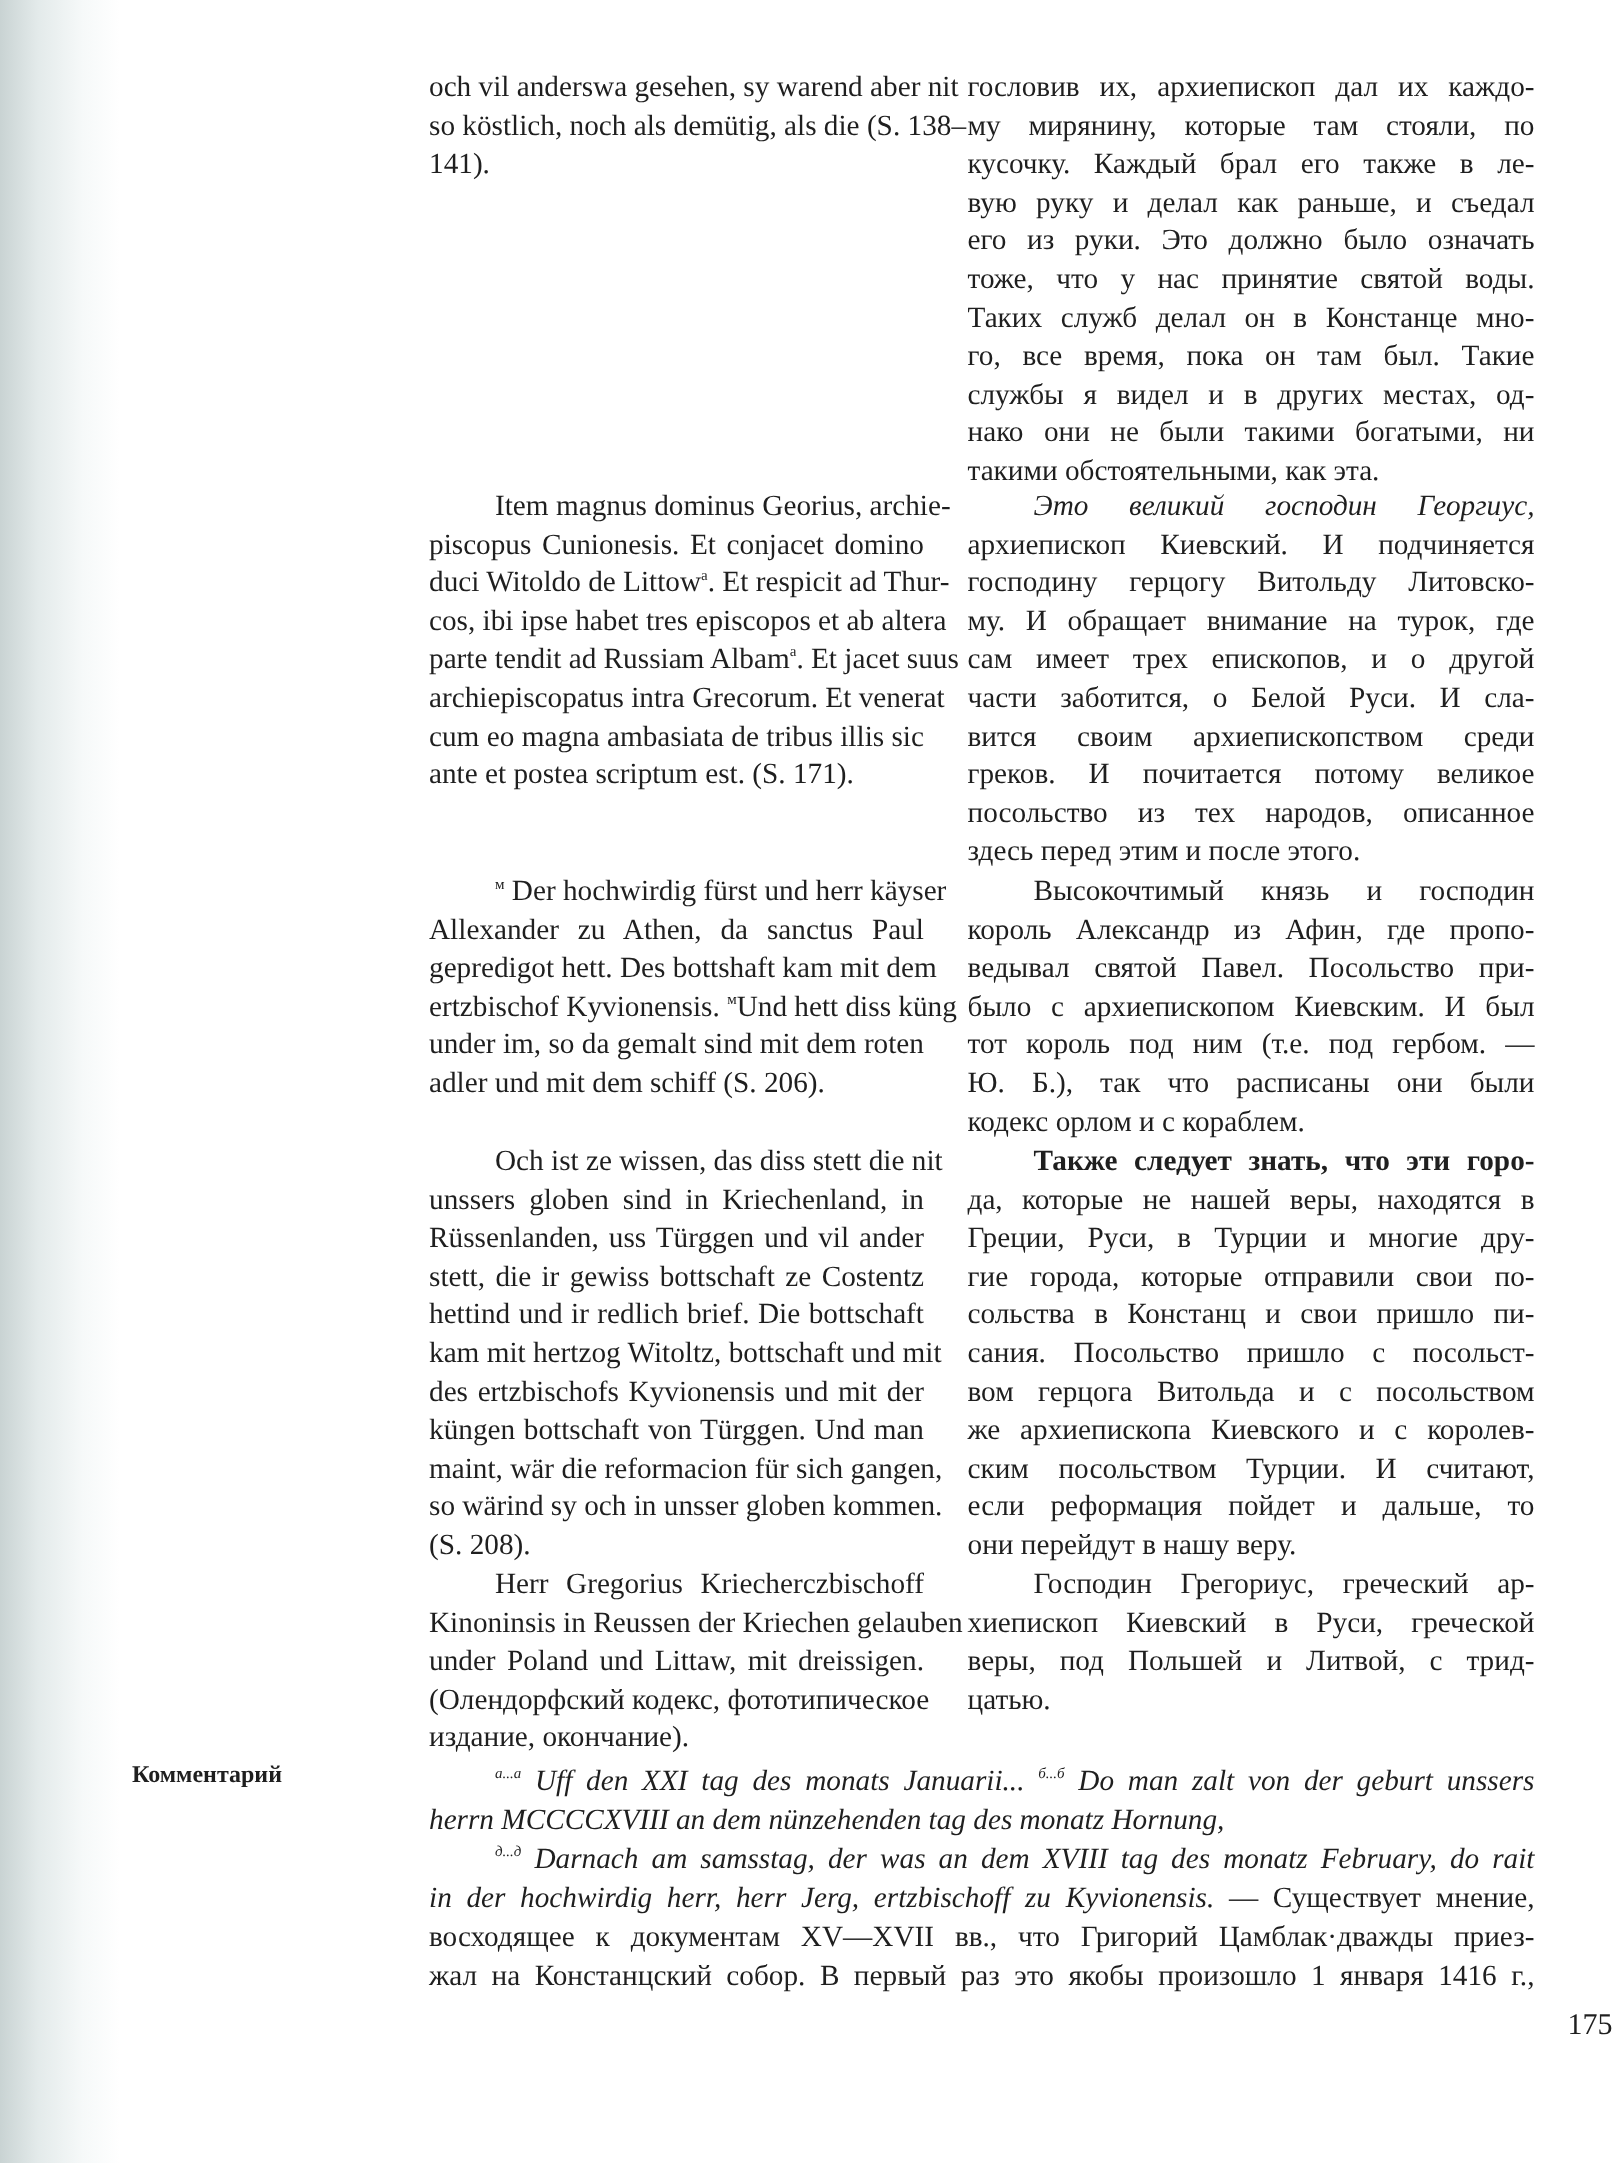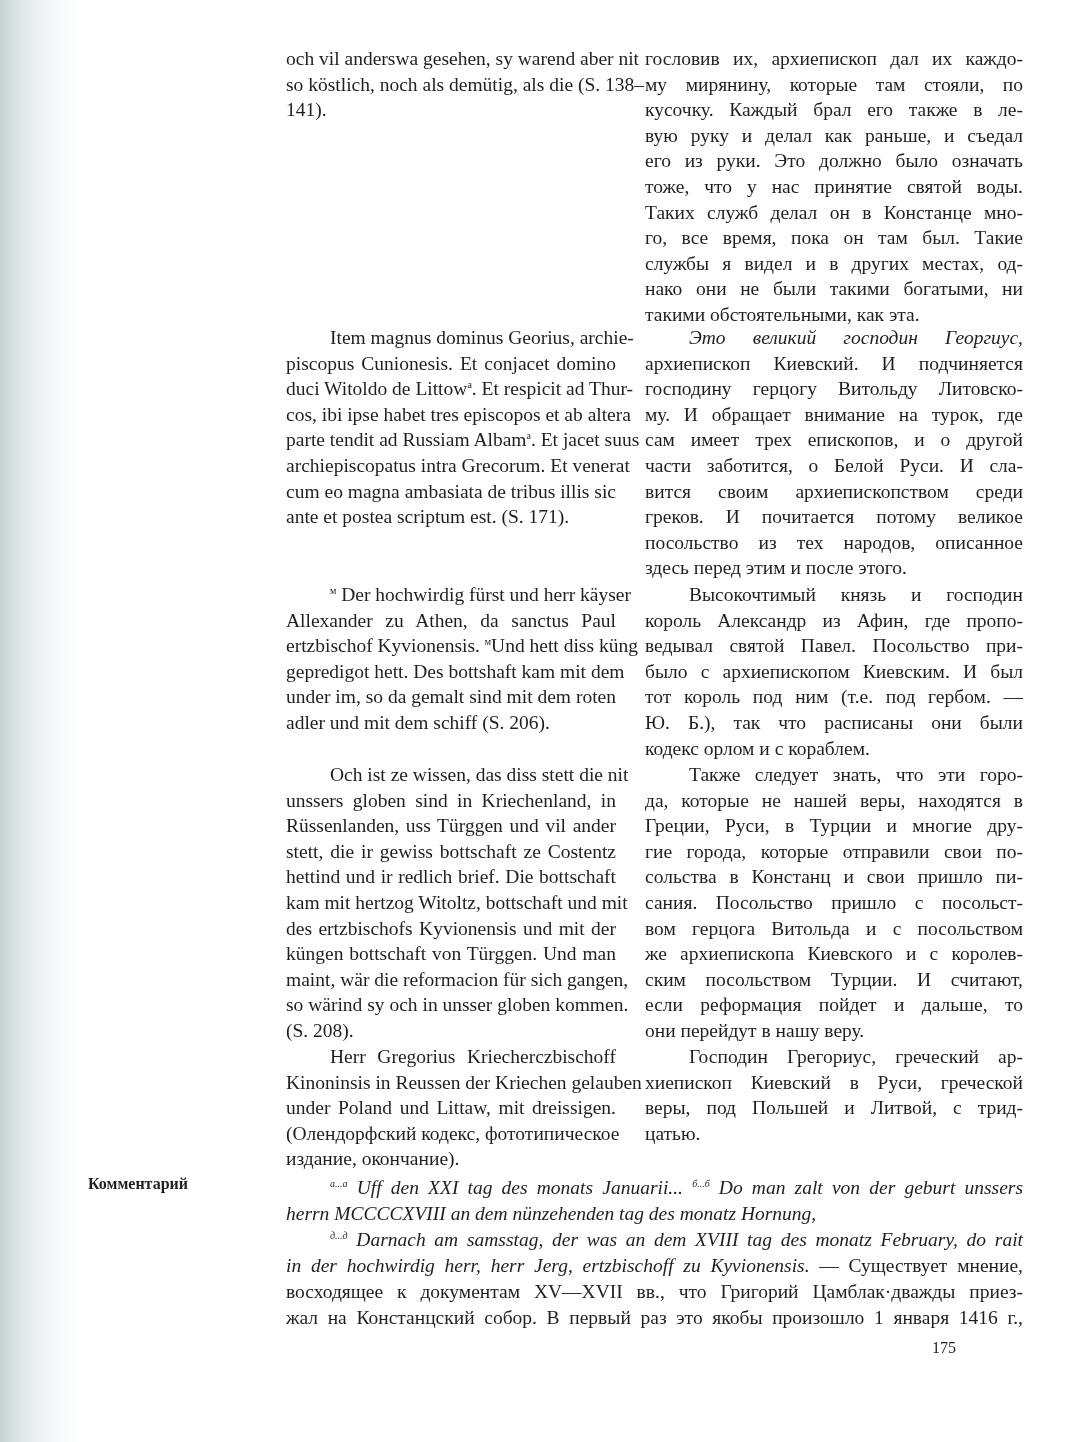--- a/index.html
+++ b/index.html
@@ -12,21 +12,21 @@
   .col { position:absolute; font-size:19.5px; line-height:25.6px; text-align:justify; }
   .col-left { left:286px; width:330px; }
   .col-right { left:645px; width:378px; }
   .line { display:block; text-align:justify; text-align-last:justify; white-space:nowrap; }
   .line.end { text-align-last:left; }
   sup.fn { font-size:10px; vertical-align:super; line-height:0; }
   .comment-label { position:absolute; left:88px; top:1175px; font-weight:bold; font-size:16px; }
   .comment { position:absolute; left:286px; top:1175px; width:737px; font-size:19.5px; line-height:26px; }
   .comment .line { white-space:nowrap; }
   .it { font-style:italic; }
-  .page-num { position:absolute; left:932px; top:1339px; font-size:16px; }
+  .page-num { position:absolute; left:1045px; top:1339px; font-size:20px; }
 </style>
 </head>
 <body>
 
 <div class="col col-left" style="top:46px;">
   <span class="line">och vil anderswa gesehen, sy warend aber nit</span>
   <span class="line">so köstlich, noch als demütig, als die (S. 138–</span>
   <span class="line end">141).</span>
 </div>
 
@@ -37,22 +37,22 @@
   <span class="line">cos, ibi ipse habet tres episcopos et ab altera</span>
   <span class="line"><span>parte tendit ad Russiam Albam</span><sup class="fn">a</sup><span>. Et jacet suus</span></span>
   <span class="line">archiepiscopatus intra Grecorum. Et venerat</span>
   <span class="line">cum eo magna ambasiata de tribus illis sic</span>
   <span class="line end">ante et postea scriptum est. (S. 171).</span>
 </div>
 
 <div class="col col-left" style="top:582px;">
   <span class="line" style="padding-left:44px;"><sup class="fn">м</sup><span> Der hochwirdig fürst und herr käyser</span></span>
   <span class="line">Allexander zu Athen, da sanctus Paul</span>
+  <span class="line">gepredigot hett. Des bottshaft kam mit dem</span>
   <span class="line"><span>ertzbischof Kyvionensis. </span><sup class="fn">м</sup><span>Und hett diss küng</span></span>
-  <span class="line">gepredigot hett. Des bottshaft kam mit dem</span>
   <span class="line">under im, so da gemalt sind mit dem roten</span>
   <span class="line end">adler und mit dem schiff (S. 206).</span>
 </div>
 
 <div class="col col-left" style="top:762px;">
   <span class="line" style="padding-left:44px;">Och ist ze wissen, das diss stett die nit</span>
   <span class="line">unssers globen sind in Kriechenland, in</span>
   <span class="line">Rüssenlanden, uss Türggen und vil ander</span>
   <span class="line">stett, die ir gewiss bottschaft ze Costentz</span>
   <span class="line">hettind und ir redlich brief. Die bottschaft</span>
@@ -103,21 +103,21 @@
   <span class="line" style="padding-left:44px;">Высокочтимый князь и господин</span>
   <span class="line">король Александр из Афин, где пропо-</span>
   <span class="line">ведывал святой Павел. Посольство при-</span>
   <span class="line">было с архиепископом Киевским. И был</span>
   <span class="line">тот король под ним (т.е. под гербом. —</span>
   <span class="line">Ю. Б.), так что расписаны они были</span>
   <span class="line end">кодекс орлом и с кораблем.</span>
 </div>
 
 <div class="col col-right" style="top:762px;">
-  <span class="line" style="padding-left:44px;">Также следует знать, что эти горо-</span>
+  <span class="line" style="padding-left:44px;font-weight:bold;">Также следует знать, что эти горо-</span>
   <span class="line">да, которые не нашей веры, находятся в</span>
   <span class="line">Греции, Руси, в Турции и многие дру-</span>
   <span class="line">гие города, которые отправили свои по-</span>
   <span class="line">сольства в Констанц и свои пришло пи-</span>
   <span class="line">сания. Посольство пришло с посольст-</span>
   <span class="line">вом герцога Витольда и с посольством</span>
   <span class="line">же архиепископа Киевского и с королев-</span>
   <span class="line">ским посольством Турции. И считают,</span>
   <span class="line">если реформация пойдет и дальше, то</span>
   <span class="line end">они перейдут в нашу веру.</span>

